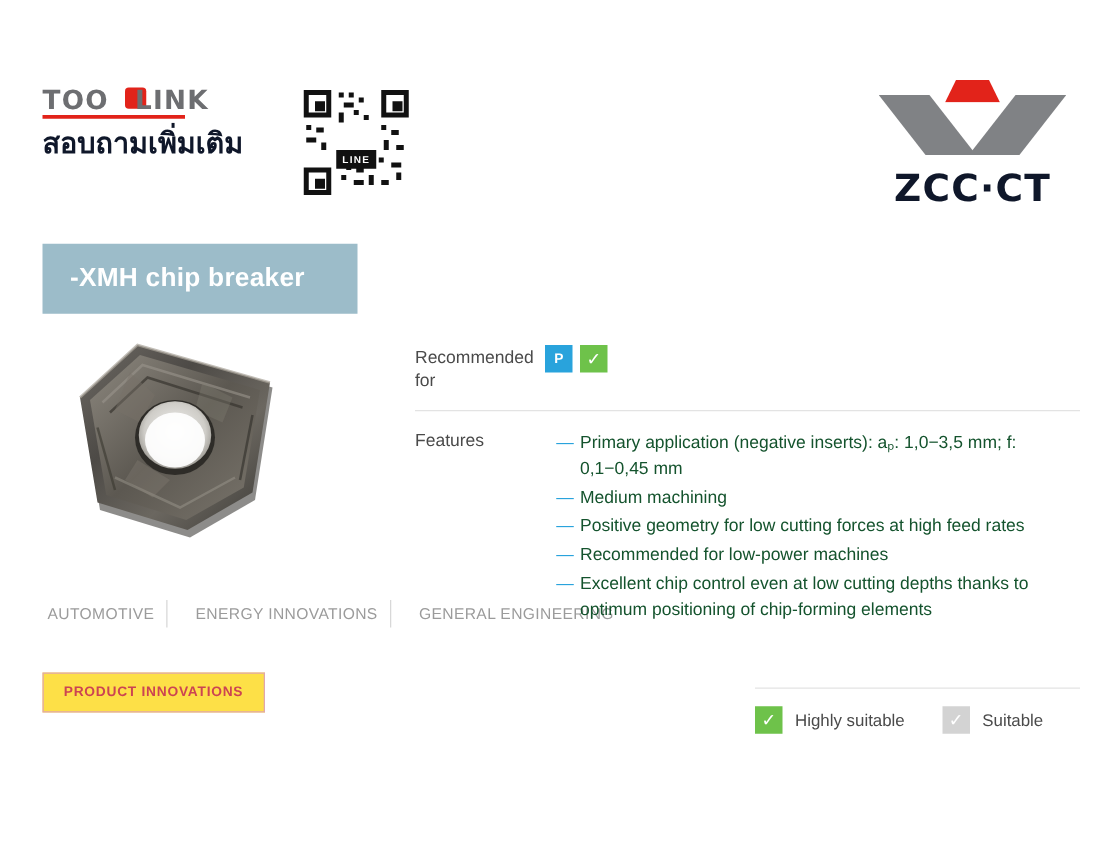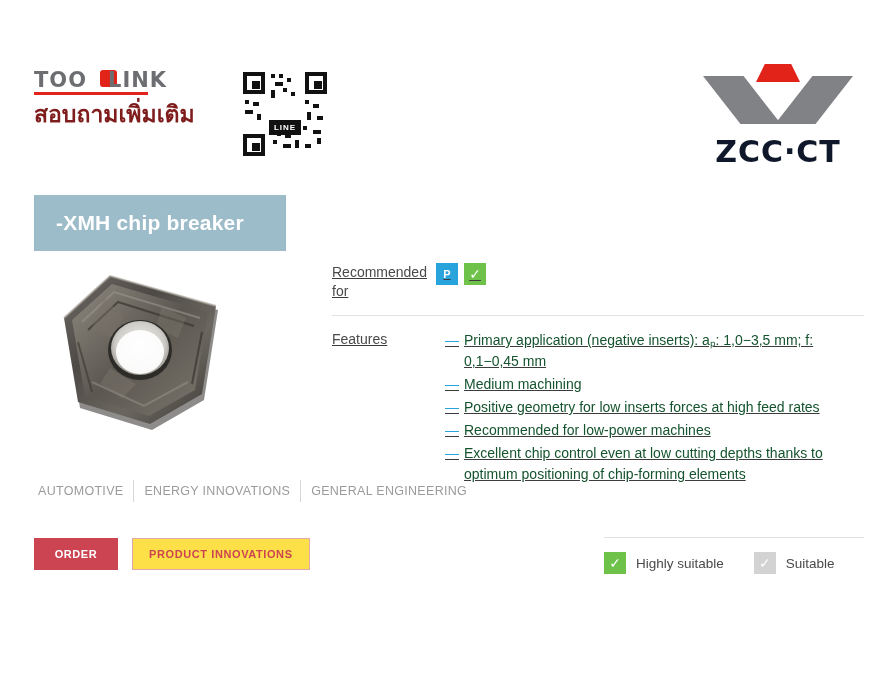--- a/index.html
+++ b/index.html
@@ -35,21 +35,21 @@
     width: 17px; height: 17px; border-radius: 3px;
     background: #e2231a;
   }
   .tl-underline {
     position: absolute; left: 0; top: 24px; width: 114px; height: 3px;
     background: #e2231a;
   }
   .tl-thai {
     position: absolute; left: 0; top: 28px;
     font-family: Liberation Serif, serif;
-    font-size: 23px; font-weight: bold; color: #7f1d1d;
+    font-size: 23px; font-weight: bold; color: #0f172a;
     white-space: nowrap;
   }
 
   
   .qr { position: absolute; left: 243px; top: 72px; width: 84px; height: 84px; background: #fff; }
   .qr-inner { position: relative; width: 84px; height: 84px; }
   .qr-eye { position: absolute; width: 22px; height: 22px; border: 4px solid #111; background: #fff; }
   .qr-eye::after { content: ""; position: absolute; left: 5px; top: 5px; width: 8px; height: 8px; background: #111; }
   .qr-eye.tl { left: 0; top: 0; }
   .qr-eye.tr { right: 0; top: 0; }
@@ -102,21 +102,21 @@
   }
 
   
   .left-col { position: absolute; left: 34px; top: 262px; width: 400px; }
 
   .insert-img { position: relative; width: 210px; height: 180px; margin-left: 18px; margin-top: 10px; }
   .insert-shape {
     position: absolute; left: 0; top: 0; width: 180px; height: 170px;
   }
 
-  .tags { position: absolute; left: 0; top: 218px; width: 400px; display: flex; gap: 0; }
+  .tags { position: absolute; left: 0; top: 218px; width: 400px; display: flex; gap: 12px; }
   .tag {
     font-size: 12.5px; color: #9b9b9b; letter-spacing: 0.3px;
     padding: 4px 10px;
     border-right: 1px solid #d8d8d8;
     white-space: nowrap;
   }
   .tag:first-child { padding-left: 4px; }
   .tag:last-child { border-right: none; }
 
   .buttons { position: absolute; left: 0; top: 276px; display: flex; gap: 14px; }
@@ -132,21 +132,21 @@
     height: 32px; padding: 0 16px;
     background: #fde047; color: #cc4452;
     border: 1px solid #e0a7ad;
     font-size: 11px; font-weight: bold; letter-spacing: 0.6px;
     display: flex; align-items: center; justify-content: center;
     cursor: pointer;
     font-family: "Liberation Sans", sans-serif;
   }
 
   
-  .right-col { position: absolute; left: 332px; top: 249px; width: 532px; text-decoration: underline; }
+  .right-col { position: absolute; left: 332px; top: 262px; width: 532px; }
 
   .row {
     display: flex;
     border-bottom: 1px solid #e3e3e3;
     padding: 14px 0 14px 0;
   }
   .row.no-border { border-bottom: none; }
   .row-label {
     width: 104px; flex: none;
     font-size: 14px; color: #4a4a4a; line-height: 19px;
@@ -305,21 +305,20 @@
       </svg>
     </div>
 
     <div class="tags">
       <span class="tag">AUTOMOTIVE</span>
       <span class="tag">ENERGY INNOVATIONS</span>
       <span class="tag">GENERAL ENGINEERING</span>
     </div>
 
     <div class="buttons">
-      <button class="btn-order">ORDER</button>
       <button class="btn-innov">PRODUCT INNOVATIONS</button>
     </div>
   </div>
 
   <div class="right-col">
 
     <div class="row">
       <div class="row-label">Recommended for</div>
       <div class="row-body">
         <div class="badges">
@@ -336,21 +335,21 @@
           <li>
             <span class="dash">—</span>
             <span class="feat-text">Primary application (negative inserts): aₚ: 1,0−3,5 mm; f: 0,1−0,45 mm</span>
           </li>
           <li>
             <span class="dash">—</span>
             <span class="feat-text">Medium machining</span>
           </li>
           <li>
             <span class="dash">—</span>
-            <span class="feat-text">Positive geometry for low inserts forces at high feed rates</span>
+            <span class="feat-text">Positive geometry for low cutting forces at high feed rates</span>
           </li>
           <li>
             <span class="dash">—</span>
             <span class="feat-text">Recommended for low-power machines</span>
           </li>
           <li>
             <span class="dash">—</span>
             <span class="feat-text">Excellent chip control even at low cutting depths thanks to optimum positioning of chip-forming elements</span>
           </li>
         </ul>

